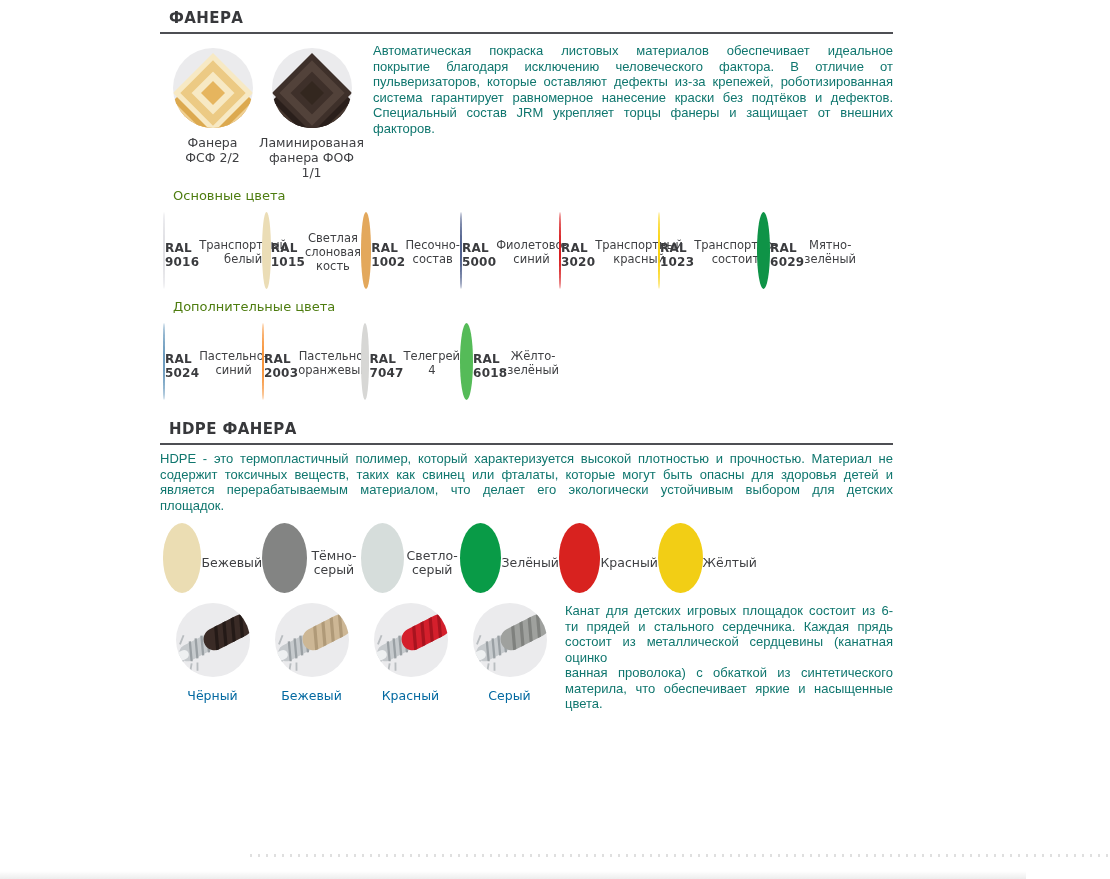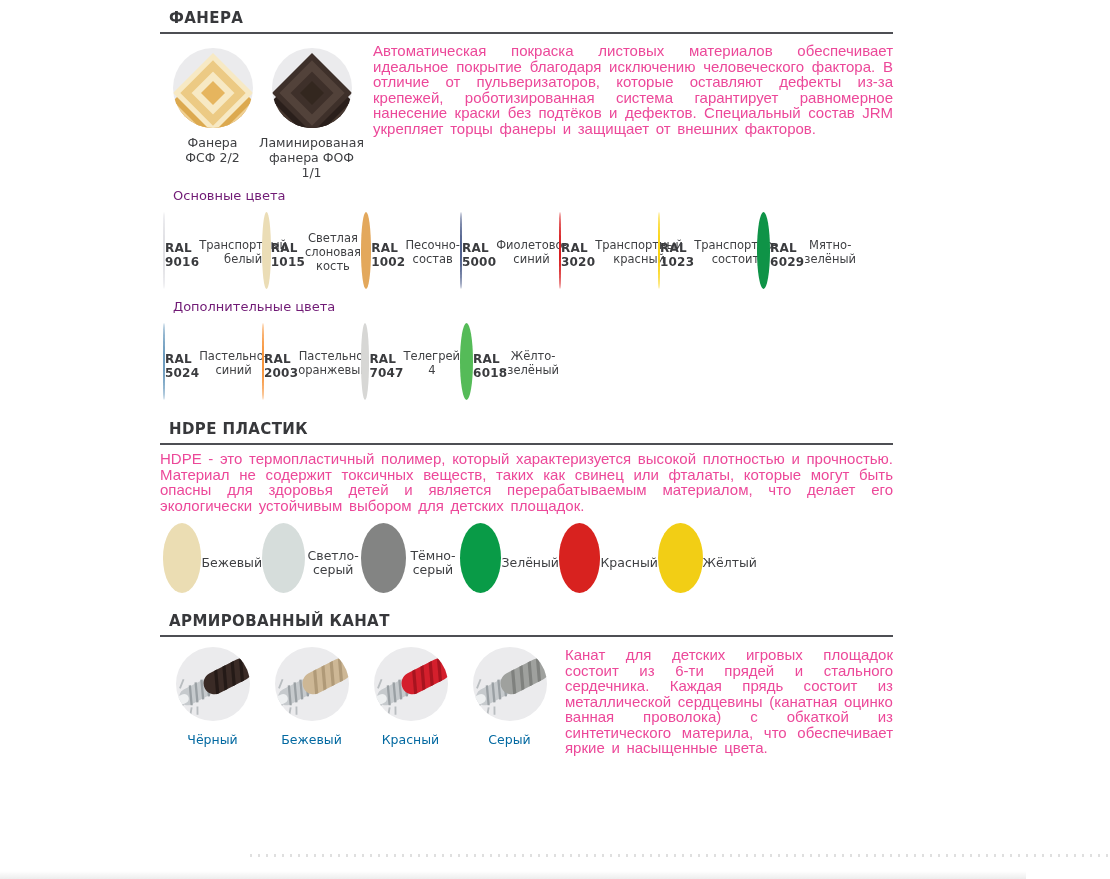--- a/index.html
+++ b/index.html
@@ -5,31 +5,31 @@
   html,body{margin:0;padding:0;}
   body{width:1110px;height:879px;background:#ffffff;font-family:"DejaVu Sans",sans-serif;position:relative;overflow:hidden;}
   .page{position:relative;width:1026px;height:879px;}
   .content{position:absolute;left:160px;top:0;width:733px;}
 
   .sec-title{margin:0;padding:9px 0 5px 9px;font-size:15px;font-weight:bold;color:#37383b;
     letter-spacing:.4px;border-bottom:2px solid #4e4f54;}
   .sec-title.tight{padding-top:20px;}
   .sec-title.tight2{padding-top:19px;}
 
-  .para{font-family:"Liberation Sans",sans-serif;font-size:15px;line-height:15.5px;color:#ec4899;
+  .para{font-family:"Liberation Sans",sans-serif;font-size:13px;line-height:15.5px;color:#0f766e;
     text-align:justify;word-spacing:2.5px;margin:0;}
 
   .plywood-row{display:flex;margin-top:7px;}
   .samples{flex:0 0 201px;display:flex;padding-left:3px;margin-top:7px;}
   .sample-cell{width:99px;display:flex;flex-direction:column;align-items:center;}
   .sample-cell figure{margin:0;display:flex;flex-direction:column;align-items:center;}
   .sample-caption{margin-top:7px;font-size:12.5px;line-height:15px;color:#3e3f42;text-align:center;white-space:pre-line;}
   .plywood-desc{flex:1;padding-left:9px;margin-top:2px;}
 
-  .subtitle{padding-left:13px;font-size:13px;color:#701a75;margin-top:8px;}
+  .subtitle{padding-left:13px;font-size:13px;color:#4d7c0f;margin-top:8px;}
   .subtitle.second{margin-top:10px;}
 
   .swatch-row{display:flex;padding-left:3px;margin-top:9px;}
   .swatch{width:99px;display:flex;align-items:center;}
   .circle{width:77px;height:77px;border-radius:50%;box-sizing:border-box;border:1px solid var(--bc,transparent);}
   .circle.small{width:70px;height:70px;}
   .swatch-code{margin-top:8px;font-size:12px;font-weight:bold;color:#3a3b3e;letter-spacing:.2px;}
   .swatch-name{margin-top:2px;font-size:11.5px;line-height:14px;color:#3e3f42;text-align:center;white-space:pre-line;}
   .swatch-name.plain{font-size:12.5px;margin-top:9px;}
 
@@ -186,59 +186,58 @@
           <div class="swatch">
             <span class="circle" style="background: rgb(85, 187, 88);"></span>
             <span class="swatch-code">RAL 6018</span>
             <span class="swatch-name">Жёлто-
 зелёный</span>
           </div>
         </div>
     </section>
 
     <section>
-      <h2 class="sec-title tight">HDPE ПЛАСТИК</h2>
+      <h2 class="sec-title tight">HDPE ФАНЕРА</h2>
       <p class="para hdpe-desc">HDPE - это термопластичный полимер, который характеризуется высокой плотностью и прочностью. Материал не содержит токсичных веществ, таких как свинец или фталаты, которые могут быть опасны для здоровья детей и является перерабатываемым материалом, что делает его экологически устойчивым выбором для детских площадок.</p>
       <div class="swatch-row hdpe-row">
 
           <div class="swatch">
             <span class="circle small" style="background: rgb(235, 221, 179);"></span>
             <span class="swatch-name plain">Бежевый</span>
           </div>
 
           <div class="swatch">
+            <span class="circle small" style="background: rgb(131, 132, 131);"></span>
+            <span class="swatch-name plain">Тёмно-серый</span>
+          </div>
+
+          <div class="swatch">
             <span class="circle small" style="background: rgb(214, 221, 219);"></span>
             <span class="swatch-name plain">Светло-серый</span>
           </div>
 
-          <div class="swatch">
-            <span class="circle small" style="background: rgb(131, 132, 131);"></span>
-            <span class="swatch-name plain">Тёмно-серый</span>
-          </div>
-
 
           <div class="swatch">
             <span class="circle small" style="background: rgb(9, 155, 71);"></span>
             <span class="swatch-name plain">Зелёный</span>
           </div>
 
           <div class="swatch">
             <span class="circle small" style="background: rgb(216, 34, 31);"></span>
             <span class="swatch-name plain">Красный</span>
           </div>
 
           <div class="swatch">
             <span class="circle small" style="background: rgb(242, 206, 21);"></span>
             <span class="swatch-name plain">Жёлтый</span>
           </div>
         </div>
     </section>
 
     <section>
-      <h2 class="sec-title tight2">АРМИРОВАННЫЙ КАНАТ</h2>
       <div class="rope-row">
         <div class="rope-cells">
 
             <div class="rope-cell">
               <svg class="rope-svg" viewBox="0 0 80 80" style="--rope: #3a2b26; --ropedark: #241a17;">
                 <circle cx="40" cy="40" r="40" fill="#ebebed"></circle>
                 <g clip-path="url(#cpc)">
                   <g transform="rotate(-27 40 40)">
                     <path d="M6 28 L14 21 M2 44 L-5 50 M8 52 L2 60 M14 54 L10 62" stroke="#b9bdc0" stroke-width="2" fill="none"></path>
                     <rect x="0" y="31" width="42" height="18" rx="9" fill="#c6cacd"></rect>

